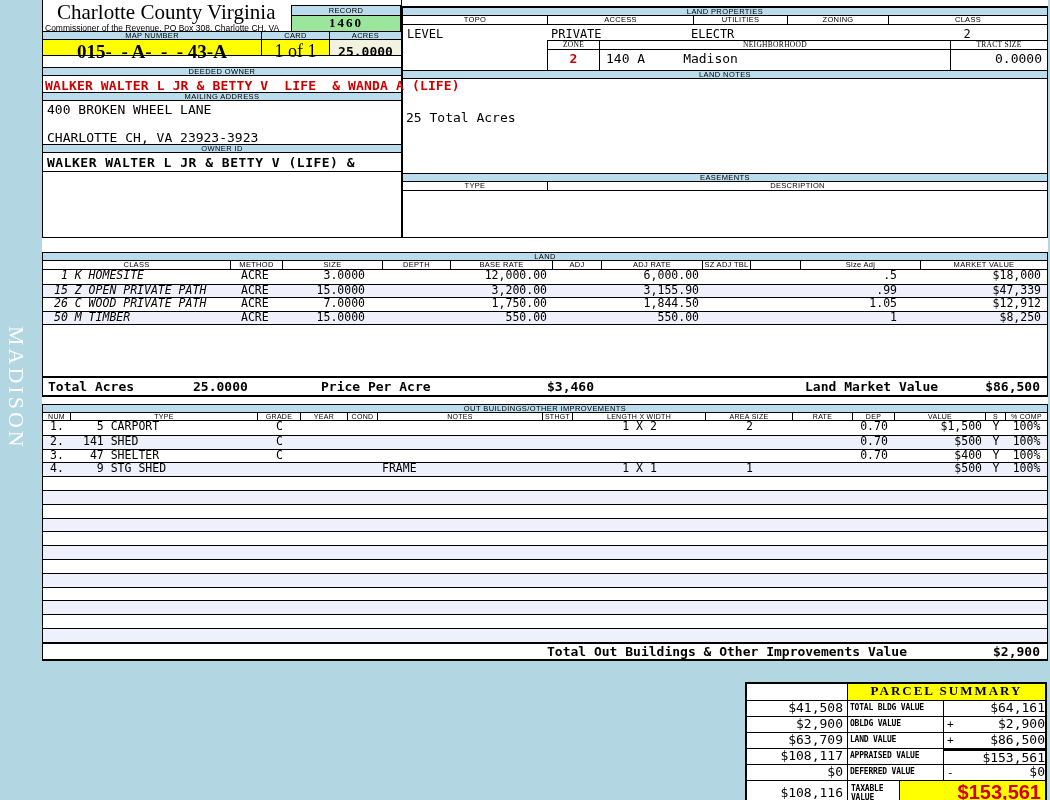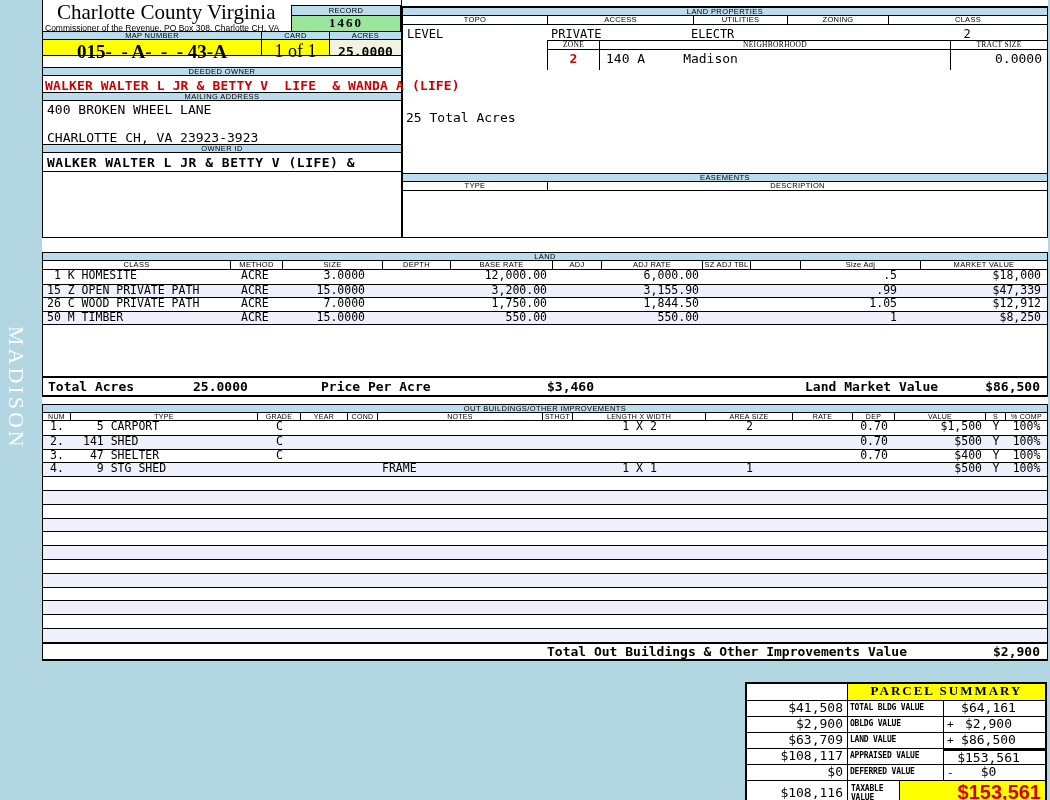--- a/index.html
+++ b/index.html
@@ -88,21 +88,21 @@
   .tbar { position: relative; background: #badcec; border-top: 1px solid #000; border-bottom: 1px solid #000; height: 9px; line-height: 8px; font-family: "Liberation Sans", sans-serif; font-size: 7.5px; letter-spacing: .4px; text-align: center; }
   .land-head { display: flex; height: 9px; border-bottom: 1px solid #000; }
   .land-head > div { border-right: 1px solid #000; line-height: 8px; }
   .land-head > div:last-child { border-right: none; text-align: center; }
   .lc1 { width: 188px; } .lc2 { width: 52px; } .lc3 { width: 100px; } .lc4 { width: 68px; }
   .lc5 { width: 102px; } .lc6 { width: 49px; } .lc7 { width: 101px; } .lc8 { width: 48px; }
   .lc9 { width: 50px; } .lc10 { width: 120px; } .lc11 { flex: 1; }
   .lrow { display: flex; height: 13.5px; border-top: 1.5px solid #000; font-size: 11.5px; line-height: 11px; }
   .lrow:first-child { border-top: none; }
   .lrow:nth-child(even) { background: #eef1fb; }
-  .lrow .lc1 { white-space: pre; padding-left: 4px; }
+  .lrow .lc1 { white-space: pre; padding-left: 11px; font-style: italic; }
   .lrow .lc2 { padding-left: 10px; }
   .lrow .lc3 { text-align: right; padding-right: 18px; }
   .lrow .lc5 { text-align: right; padding-right: 6px; }
   .lrow .lc7 { text-align: right; padding-right: 4px; }
   .lrow .lc10 { text-align: right; padding-right: 24px; }
   .lrow .lc11 { text-align: right; padding-right: 6px; }
   .land-spacer { height: 52px; border-top: 1.5px solid #000; background: #fff; }
   .land-total { position: relative; height: 21px; border-top: 2px solid #000; border-bottom: 2px solid #000; font-weight: bold; font-size: 13px; line-height: 18px; background: #fff; }
   .land-total span { position: absolute; white-space: pre; }
   .lt-a { left: 5px; } .lt-b { left: 150px; } .lt-c { left: 278px; } .lt-d { left: 504px; } .lt-e { left: 762px; } .lt-f { right: 7px; }
@@ -133,21 +133,21 @@
   .ob-total span { position: absolute; white-space: pre; }
   .obt-label { left: 504px; } .obt-value { right: 7px; }
 
   
   .summary { position: absolute; left: 745px; top: 682px; width: 302px; border: 2px solid #000; background: #fff; }
   .srow { display: flex; height: 16px; border-top: 1px solid #000; }
   .srow:first-child { border-top: none; }
   .s-prior { width: 101px; border-right: 1px solid #000; text-align: right; padding-right: 4px; font-size: 13px; line-height: 14px; }
   .s-title { flex: 1; background: #ffff00; font-family: "Liberation Serif", serif; font-weight: bold; font-size: 13px; letter-spacing: 2px; text-align: center; line-height: 14px; }
   .s-label { width: 96px; border-right: 1px solid #000; font-weight: bold; font-size: 8px; line-height: 14px; padding-left: 2px; letter-spacing: -.2px; }
-  .s-value { flex: 1; position: relative; text-align: center; padding-right: 12px; font-size: 13px; line-height: 14px; }
+  .s-value { flex: 1; position: relative; text-align: right; padding-right: 0; font-size: 13px; line-height: 14px; }
   .s-value.sum { border-top: 2px solid #000; }
   .s-sign { position: absolute; left: 3px; top: 1px; font-size: 11px; }
   .srow-tax { height: 26px; }
   .srow-tax .s-prior { line-height: 24px; }
   .s-label-tax { width: 52px; border-right: 1px solid #000; font-weight: bold; font-size: 8px; line-height: 9px; padding: 3px 0 0 3px; letter-spacing: -.2px; }
   .s-value-tax { flex: 1; background: #ffff00; color: #d40000; font-family: "Liberation Sans", sans-serif; font-weight: bold; font-size: 20px; text-align: right; padding-right: 4px; line-height: 23px; }
 </style>
 </head>
 <body>
 
@@ -208,20 +208,21 @@
       </div>
       <div class="nbhd-cell">
         <div class="hlabel">NEIGHBORHOOD</div>
         <div class="nbhd-val"><span>140 A</span><span class="nbhd-name">Madison</span></div>
       </div>
       <div class="tract-cell">
         <div class="hlabel">TRACT SIZE</div>
         <div class="tract-val">0.0000</div>
       </div>
 
+      <div class="bar bar-ln">LAND NOTES</div>
       <div class="ln-note">25 Total Acres</div>
 
       <div class="bar bar-ease">EASEMENTS</div>
       <div class="ease-head">
         <div class="eh-type hlabel">TYPE</div>
         <div class="eh-desc hlabel">DESCRIPTION</div>
       </div>
     </div>
 
     <div class="land-table">

